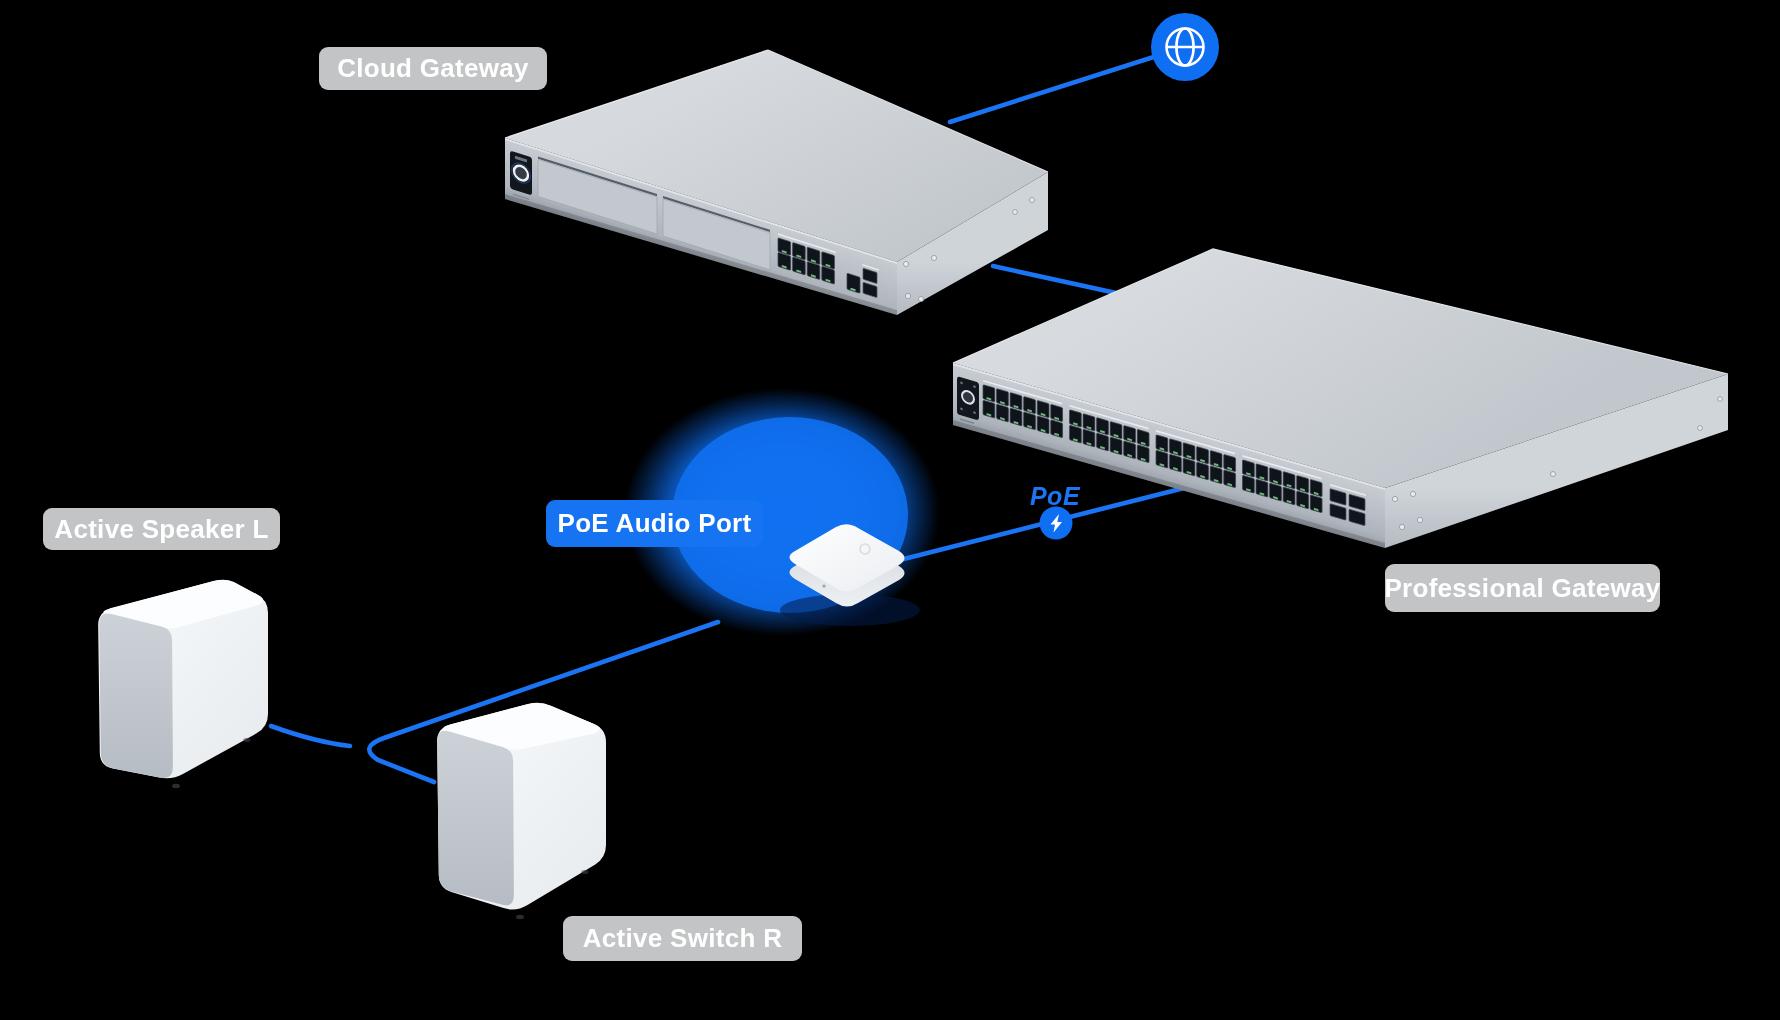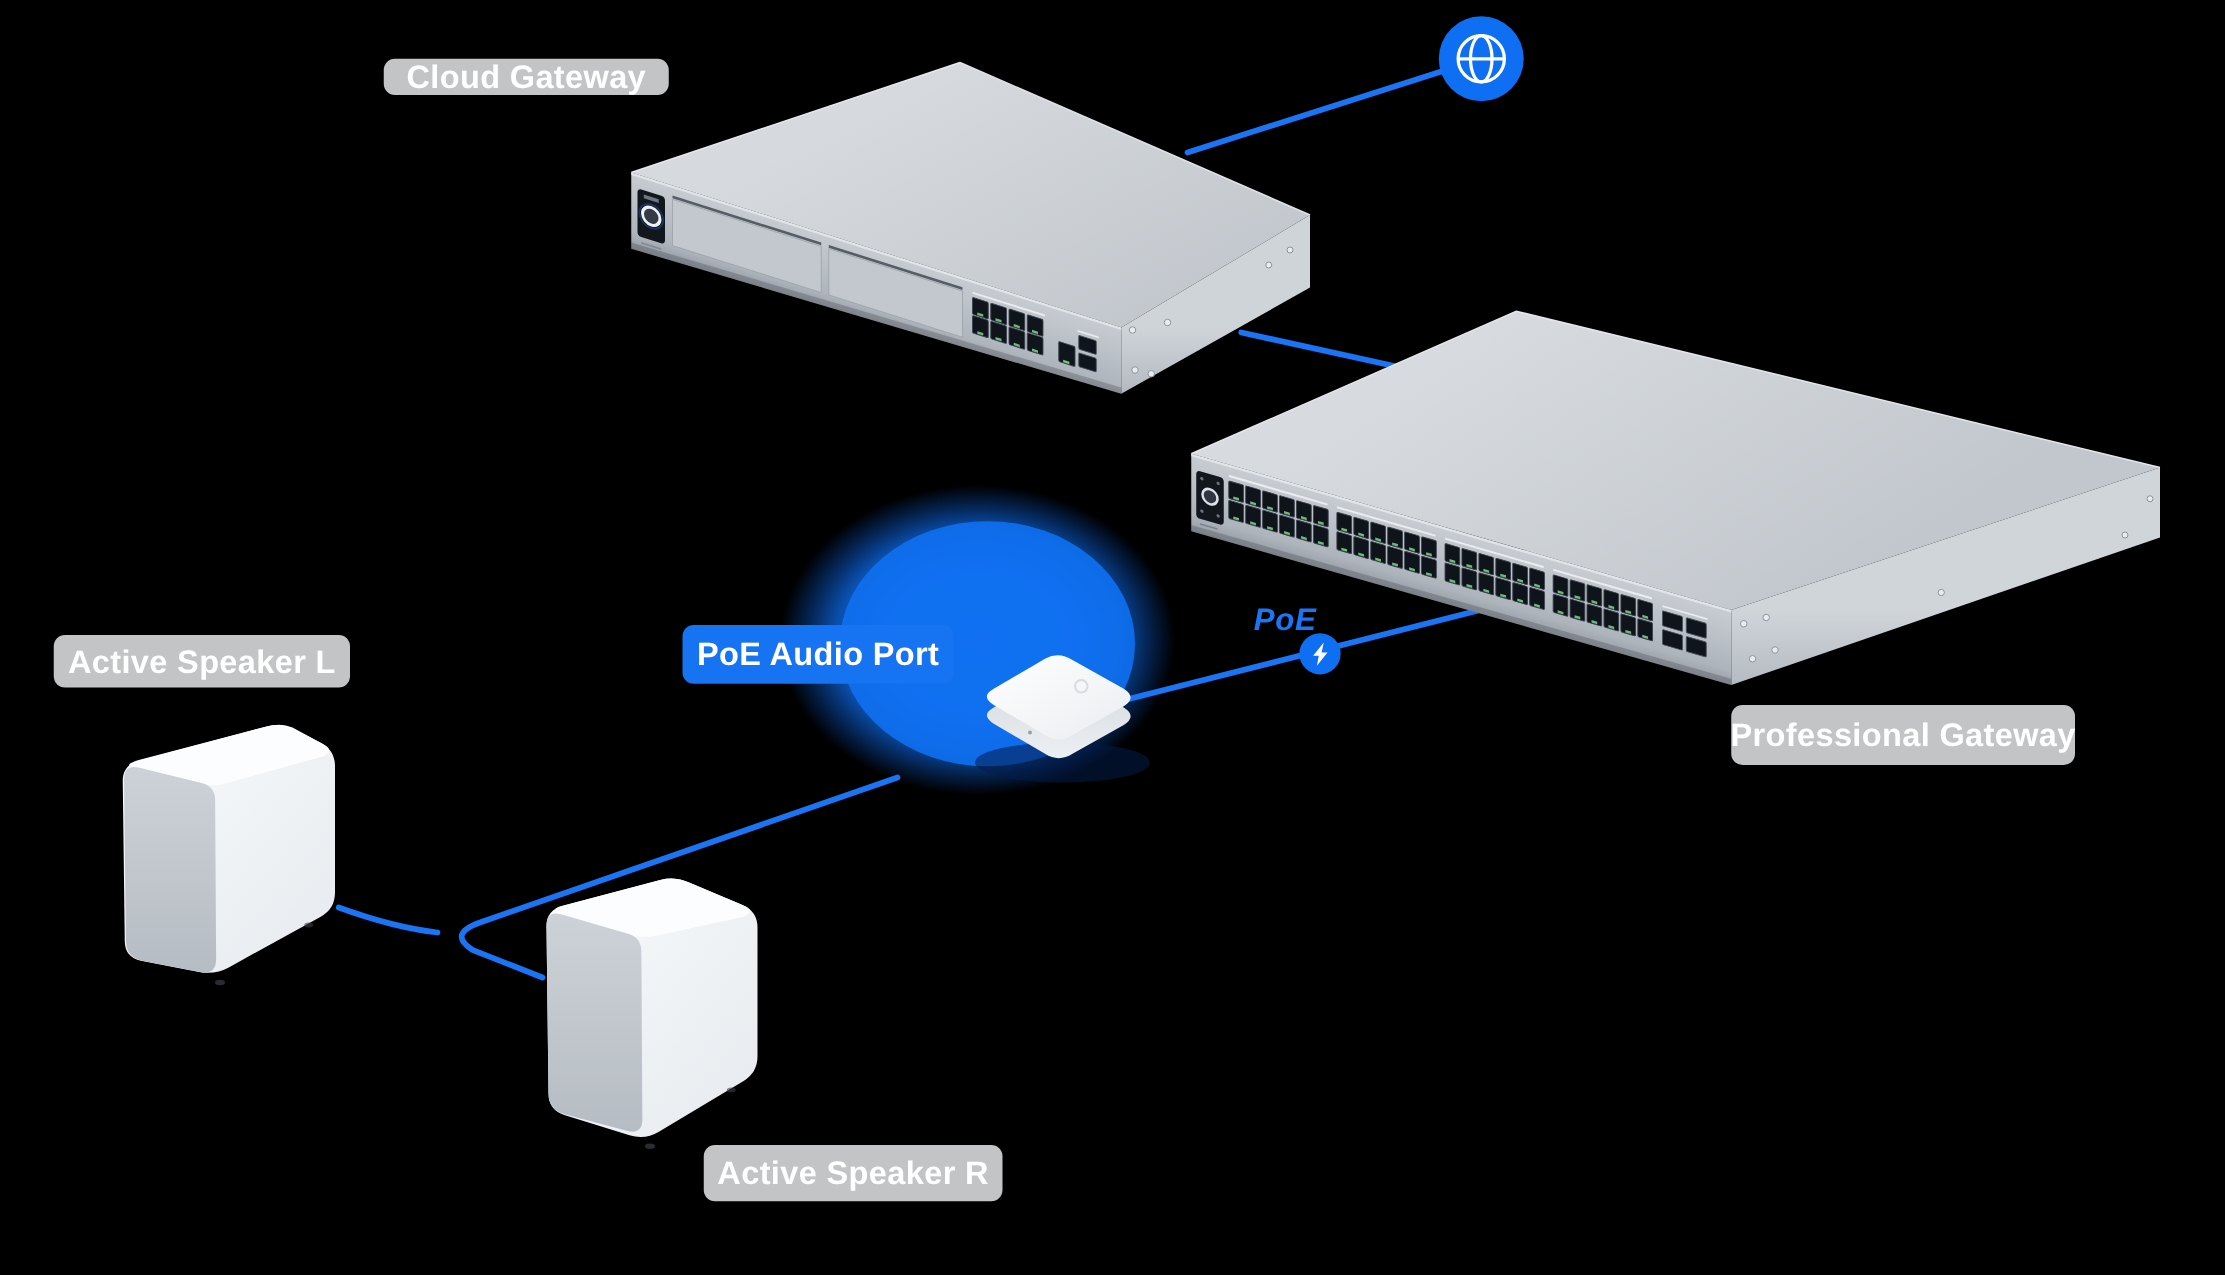--- a/index.html
+++ b/index.html
@@ -4,21 +4,21 @@
 <style>
   html,body{margin:0;padding:0;background:#000;}
   .stage{position:relative;width:1780px;height:1020px;background:#000;overflow:hidden;
          font-family:"Liberation Sans",sans-serif;}
   .stage svg{position:absolute;left:0;top:0;}
   .badge{position:absolute;display:flex;align-items:center;justify-content:center;
          border-radius:9px;color:#fff;font-size:26px;font-weight:bold;letter-spacing:.3px;
          white-space:nowrap;}
   .badge.gray{background:rgba(201,202,204,0.97);}
   .badge.blue{background:#1673F2;}
-  .poe-note{position:absolute;left:1003px;top:482px;width:104px;height:26px;text-align:left;
+  .poe-note{position:absolute;left:1003px;top:482px;width:104px;height:26px;text-align:center;
             color:#1C75F4;font-size:25px;font-weight:bold;font-style:italic;letter-spacing:.5px;}
 </style>
 </head>
 <body>
 
 <div class="stage">
 
 <svg width="1780" height="1020" viewBox="0 0 1780 1020">
   <defs>
     <radialGradient id="glowG" cx="0.5" cy="0.5" r="0.5">
@@ -323,20 +323,20 @@
              Q 439 888 438.8 875 L 437.2 741 Q 437 728 450.5 724.5 Z" fill="url(#spkBody)"></path>
     <path d="M 450 724.5 L 528 704 Q 540 701 551 706 L 594 724 Q 606 729 594 733.5 L 525 748.5
              Q 513 751 501 748 L 450 733 Q 437 728 450 724.5 Z" fill="#FBFDFE"></path>
     <path d="M 449.5 731.6 L 502.4 746.9 Q 513 750 513.1 761 L 513.9 895 Q 514 908 501.4 904.6
              L 451.6 891.4 Q 439 888 438.8 875 L 437.2 741 Q 437 728 449.5 731.6 Z" fill="url(#spkFabric)"></path>
     <ellipse cx="520" cy="917" rx="4" ry="2.2" fill="#3A4048" opacity="0.7"></ellipse>
     <ellipse cx="585" cy="872" rx="3.6" ry="2" fill="#3A4048" opacity="0.6"></ellipse>
   </g>
 </svg>
 
-<div class="badge gray" style="left:307px;top:47px;width:228px;height:29px">Cloud Gateway</div>
+<div class="badge gray" style="left:319px;top:47px;width:228px;height:43px">Cloud Gateway</div>
 <div class="badge blue" style="left:546px;top:500px;width:217px;height:47px">PoE Audio Port</div>
 <div class="badge gray" style="left:43px;top:508px;width:237px;height:42px">Active Speaker L</div>
 <div class="badge gray" style="left:1385px;top:564px;width:275px;height:48px">Professional Gateway</div>
-<div class="badge gray" style="left:563px;top:916px;width:239px;height:45px">Active Speaker R</div>
+<div class="badge gray" style="left:563px;top:916px;width:239px;height:45px">Active Switch R</div>
 <div class="poe-note">PoE</div>
 
 </div>
 
 </body></html>

